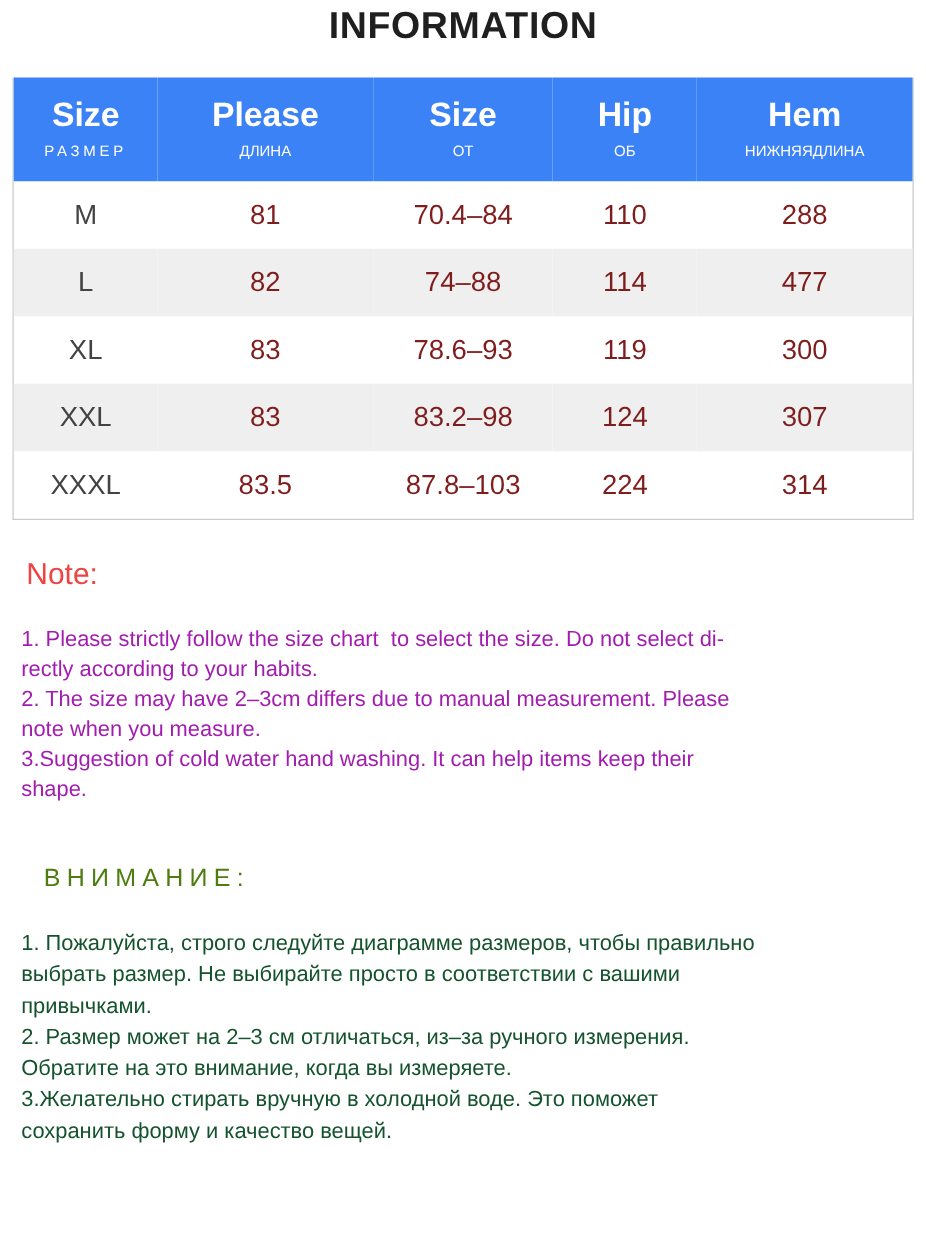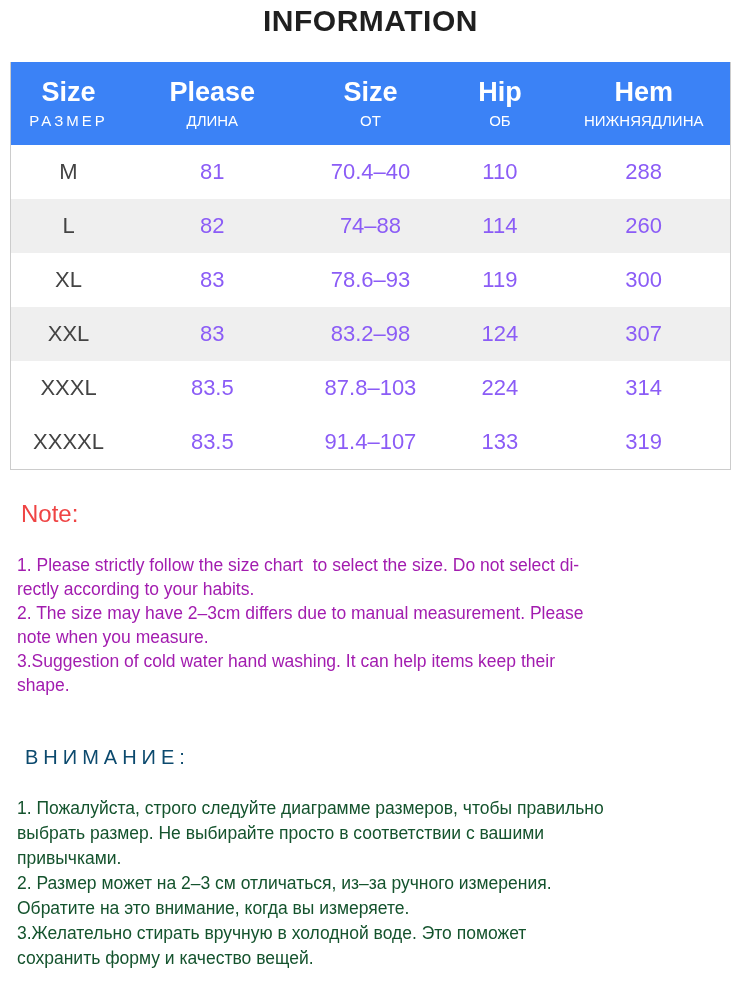--- a/index.html
+++ b/index.html
@@ -45,33 +45,33 @@
     padding: 15px 0 13px 0;
     text-align: center;
     vertical-align: middle;
   }
   .th-en {
     font-size: 27px;
     font-weight: bold;
     line-height: 31px;
   }
   .th-ru {
-    font-size: 15px;
+    font-size: 12px;
     line-height: 22px;
     margin-top: 2px;
     font-weight: normal;
   }
   th.col-size .th-ru { letter-spacing: 3px; }
 
   .size-table tbody td {
     height: 54px;
     text-align: center;
     vertical-align: middle;
     font-size: 22px;
-    color: #8b5cf6;
+    color: #7f1d1d;
     padding: 0;
   }
   .size-table tbody td.size-cell { color: #434343; }
   .size-table tbody tr.stripe { background: #efefef; }
 
   .text-block { padding: 0 17px; }
 
   .note-section { margin-top: 30px; }
   .note-heading {
     margin: 4px;
@@ -82,25 +82,25 @@
   .note-body {
     margin: 25px 0 0 0;
     font-size: 17.5px;
     line-height: 24px;
     color: #a21caf;
     white-space: pre;
   }
 
   .attention-section { margin-top: 49px; }
   .attention-heading {
-    margin: 8px;
+    margin: 18px;
     font-size: 20px;
     font-weight: normal;
     letter-spacing: 5px;
-    color: #0c4a6e;
+    color: #4d7c0f;
   }
   .attention-body {
     margin: 27px 0 0 0;
     font-size: 17.5px;
     line-height: 25px;
     color: #14532d;
     white-space: pre;
   }
 </style>
 </head>
@@ -140,30 +140,30 @@
           <th class="col-hem">
             <div class="th-en">Hem</div>
             <div class="th-ru">НИЖНЯЯДЛИНА</div>
           </th>
         </tr>
       </thead>
       <tbody>
         <tr>
           <td class="size-cell">M</td>
           <td>81</td>
-          <td>70.4–40</td>
+          <td>70.4–84</td>
           <td>110</td>
           <td>288</td>
         </tr>
         <tr class="stripe">
           <td class="size-cell">L</td>
           <td>82</td>
           <td>74–88</td>
           <td>114</td>
-          <td>260</td>
+          <td>477</td>
         </tr>
         <tr>
           <td class="size-cell">XL</td>
           <td>83</td>
           <td>78.6–93</td>
           <td>119</td>
           <td>300</td>
         </tr>
         <tr class="stripe">
           <td class="size-cell">XXL</td>
@@ -171,27 +171,20 @@
           <td>83.2–98</td>
           <td>124</td>
           <td>307</td>
         </tr>
         <tr>
           <td class="size-cell">XXXL</td>
           <td>83.5</td>
           <td>87.8–103</td>
           <td>224</td>
           <td>314</td>
-        </tr>
-        <tr>
-          <td class="size-cell">XXXXL</td>
-          <td>83.5</td>
-          <td>91.4–107</td>
-          <td>133</td>
-          <td>319</td>
         </tr>
       </tbody>
     </table>
   </div>
 
   <section class="text-block note-section">
     <h2 class="note-heading">Note:</h2>
     <p class="note-body">1. Please strictly follow the size chart  to select the size. Do not select di-
 rectly according to your habits.
 2. The size may have 2–3cm differs due to manual measurement. Please

